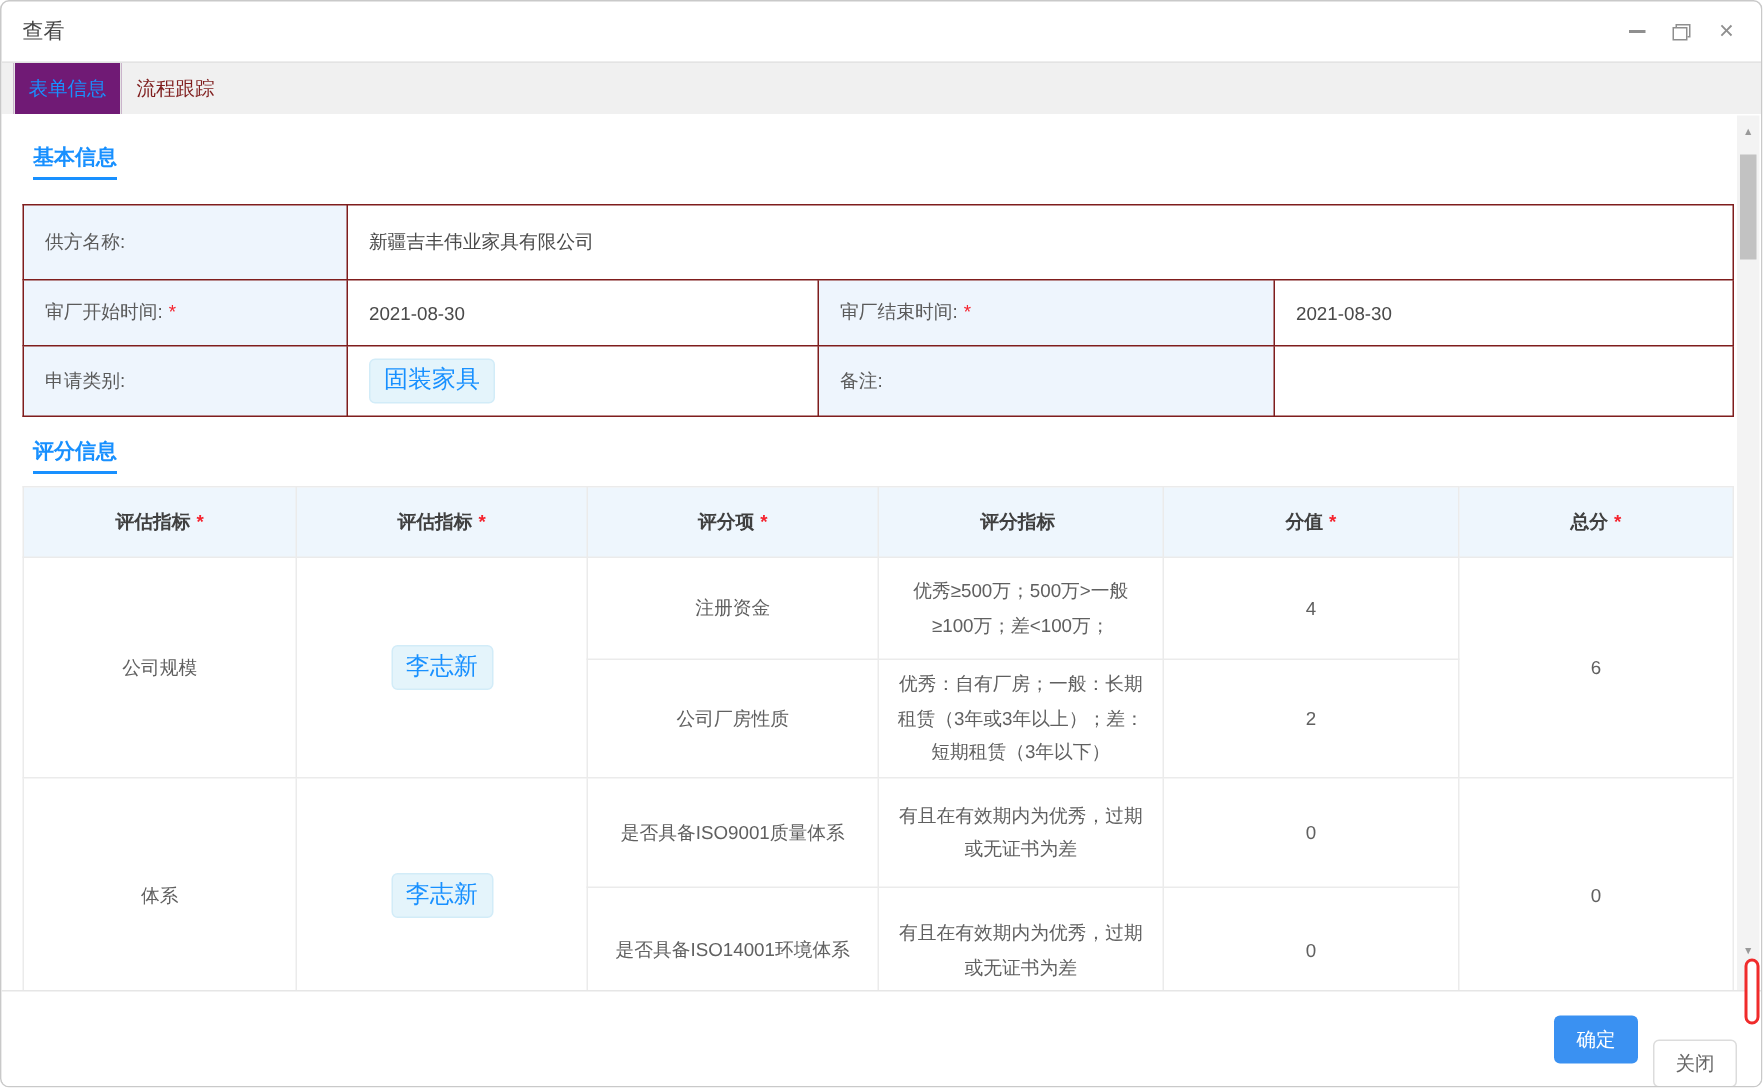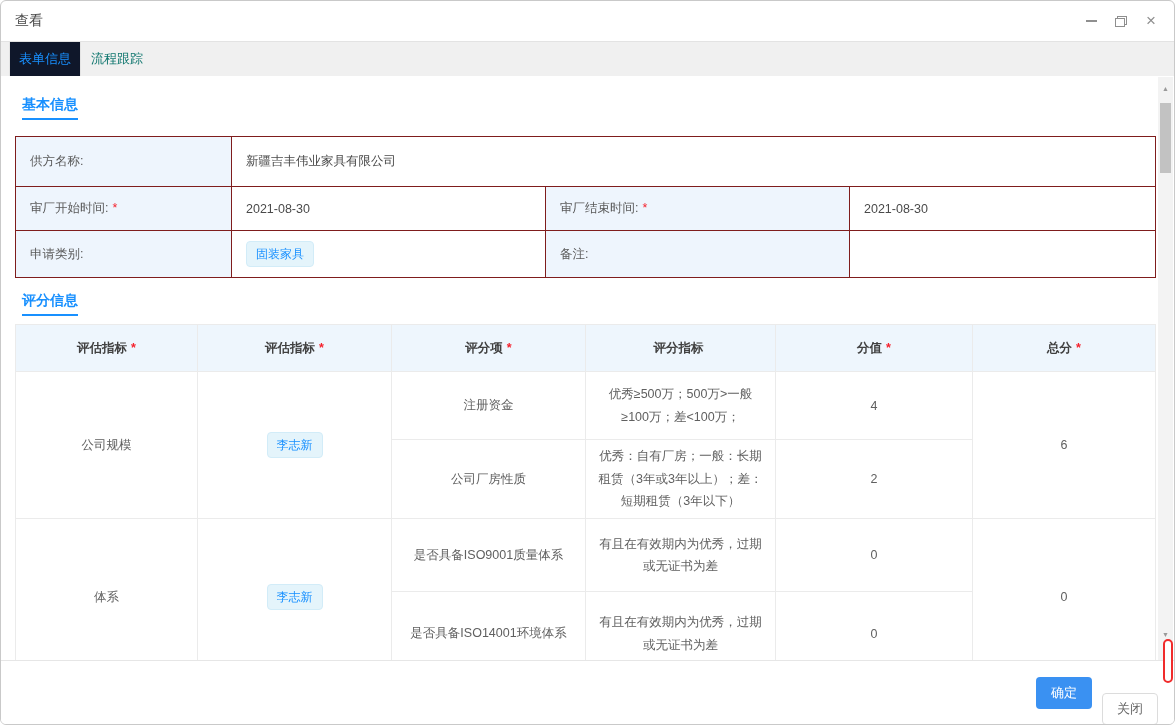--- a/index.html
+++ b/index.html
@@ -34,24 +34,24 @@
   
   .tabbar {
     height: 35px; flex: 0 0 35px;
     background: #f0f0f0;
     border-top: 1px solid #e3e3e3;
     display: flex; align-items: stretch;
     padding-left: 8px;
   }
   .tab {
     width: 72px; display: flex; align-items: center; justify-content: center;
-    font-size: 13px; color: #0f766e; cursor: pointer;
+    font-size: 13px; color: #7f1d1d; cursor: pointer;
   }
   .tab.active {
-    background: #0f172a; color: #1890ff;
+    background: #701a75; color: #1890ff;
     border-left: 1px solid #e4e4e4; border-right: 1px solid #e4e4e4;
   }
   
   .content {
     position: relative; flex: 1 1 auto;
     background: #fff; overflow: hidden;
     padding: 0 18px 0 14px;
   }
   .section-title {
     display: inline-block;
@@ -70,21 +70,21 @@
   .flabel { background: #eef5fd; color: #5a5a5a; padding-left: 14px; }
   .fvalue { background: #fff; color: #4a4a4a; padding-left: 14px; }
   .fr1 td { height: 50px; }
   .fr2 td { height: 44px; }
   .fr3 td { height: 47px; }
   .req { color: #f5222d; margin-left: 4px; }
   .chip {
     display: inline-block;
     background: #e4f4fb; color: #1890ff;
     border: 1px solid #d2ecf8; border-radius: 4px;
-    padding: 6px 9px; font-size: 12px; line-height: 1;
+    padding: 6px 9px; font-size: 16px; line-height: 1;
   }
   
   .score-table {
     width: 100%; border-collapse: collapse; table-layout: fixed;
     margin-top: 8px;
   }
   .score-table th, .score-table td {
     border: 1px solid #ebebeb; text-align: center; vertical-align: middle;
     font-size: 12.5px;
   }

